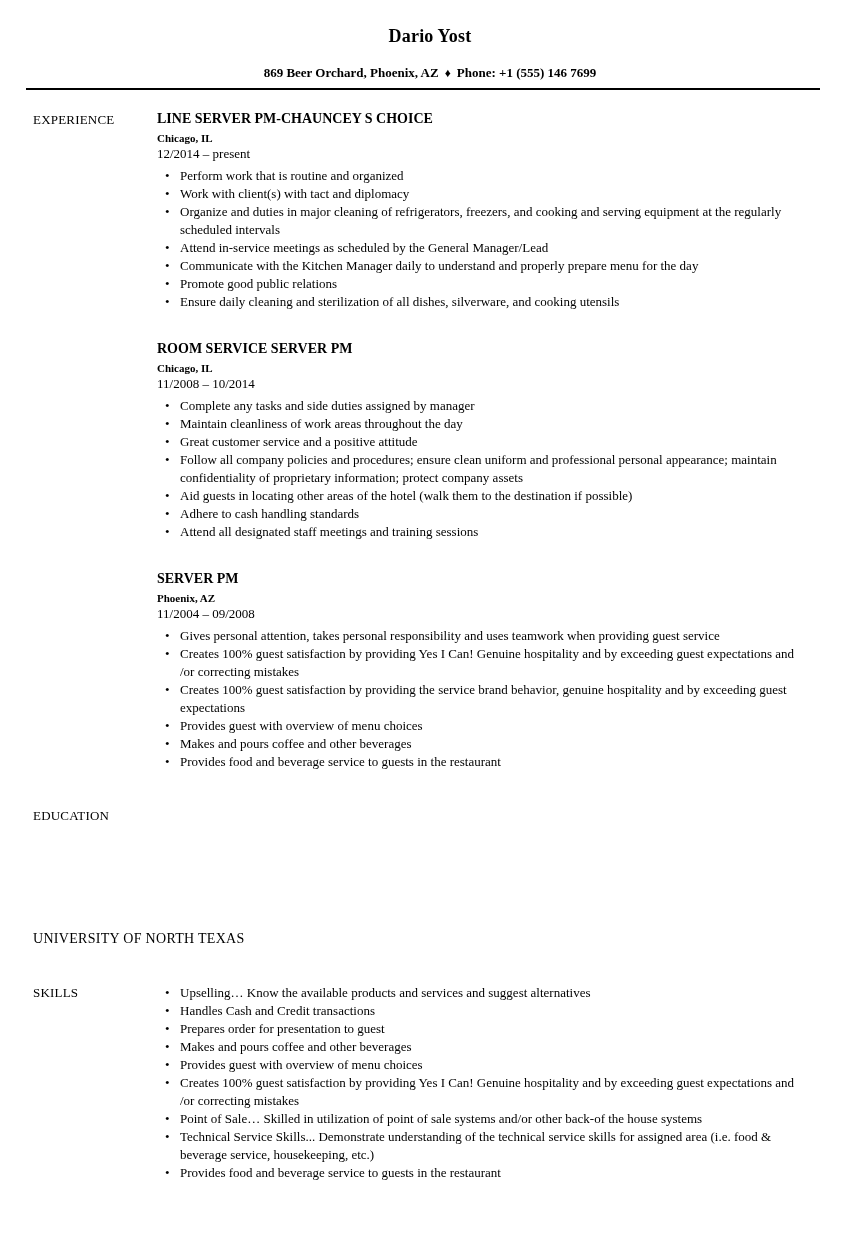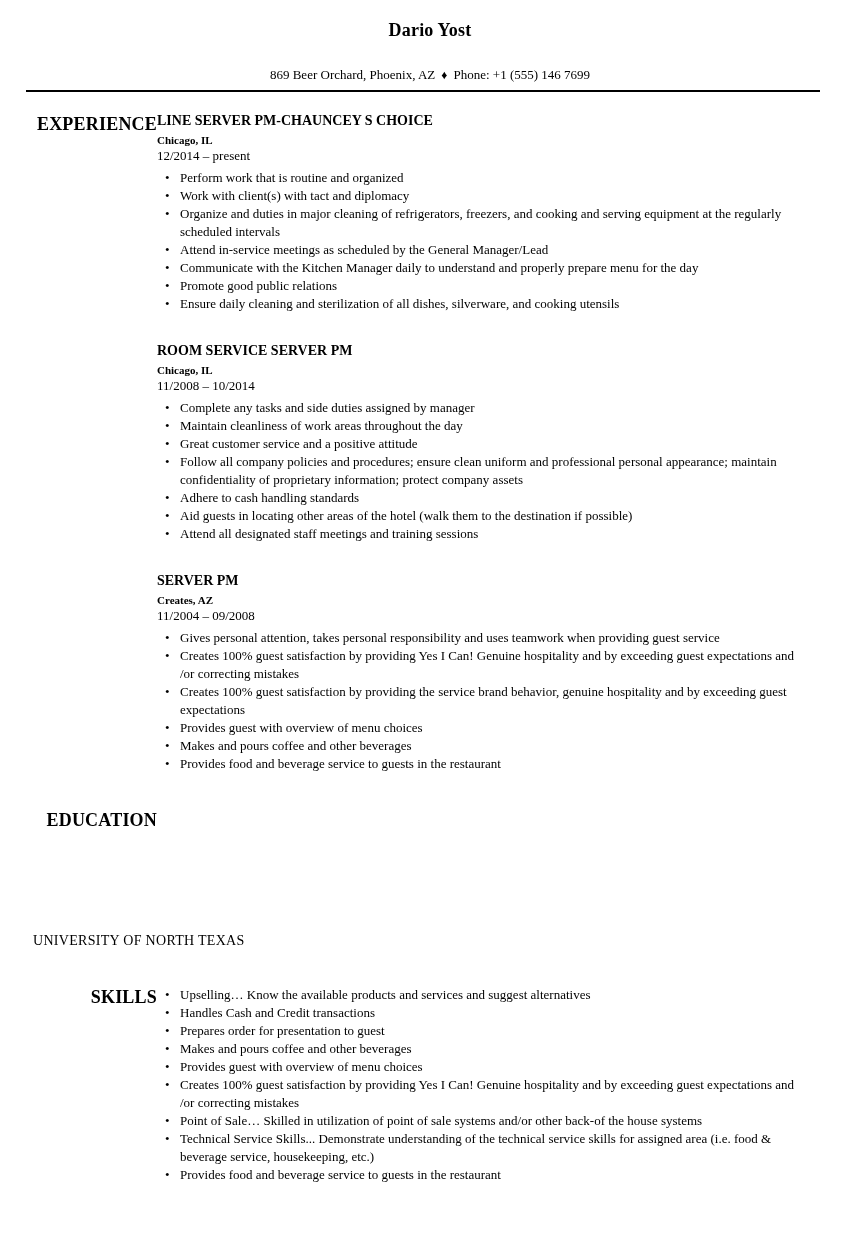--- a/index.html
+++ b/index.html
@@ -8,33 +8,33 @@
     width: 860px;
     height: 1240px;
     font-family: "Liberation Serif", "DejaVu Serif", serif;
     color: #000000;
     overflow: hidden;
   }
   .page {
     width: 860px;
     height: 1240px;
     background: #ffffff;
-    padding-top: 20px;
+    padding-top: 26px;
   }
   
   .header { text-align: center; }
   .person-name {
     font-size: 18px;
     font-weight: bold;
     letter-spacing: 0.2px;
   }
   .contact-line {
-    margin-top: 26px;
+    margin-top: 18px;
     font-size: 13px;
-    font-weight: normal;
+    font-weight: bold;
   }
   .contact-line .diamond {
     display: inline-block;
     padding: 0 6px;
     font-size: 12px;
     vertical-align: baseline;
   }
   .header-divider {
     border: none;
     border-top: 2.5px solid #000000;
@@ -42,25 +42,24 @@
   }
   
   .main { margin-top: 21px; }
   .row {
     display: flex;
     padding-left: 33px;
   }
   .row-label {
     width: 124px;
     flex: 0 0 124px;
-    font-size: 18px;
-    font-weight: bold;
+    font-size: 13px;
+    font-weight: normal;
     letter-spacing: 0.2px;
     padding-top: 1px;
-    text-align: right;
   }
   .row-content { width: 650px; }
   
   .job + .job { margin-top: 30px; }
   .job-title {
     font-size: 14px;
     font-weight: bold;
   }
   .job-location {
     font-size: 11px;
@@ -135,29 +134,29 @@
         <article class="job">
           <h3 class="job-title">ROOM SERVICE SERVER PM</h3>
           <div class="job-location">Chicago, IL</div>
           <div class="job-dates">11/2008 – 10/2014</div>
           <ul class="bullets">
 
           <li>Complete any tasks and side duties assigned by manager</li>
               <li>Maintain cleanliness of work areas throughout the day</li>
               <li>Great customer service and a positive attitude</li>
               <li>Follow all company policies and procedures; ensure clean uniform and professional personal appearance; maintain confidentiality of proprietary information; protect company assets</li>
+              <li>Aid guests in locating other areas of the hotel (walk them to the destination if possible)</li>
               <li>Adhere to cash handling standards</li>
-              <li>Aid guests in locating other areas of the hotel (walk them to the destination if possible)</li>
               <li>Attend all designated staff meetings and training sessions</li>
             </ul>
         </article>
 
         <article class="job">
           <h3 class="job-title">SERVER PM</h3>
-          <div class="job-location">Creates, AZ</div>
+          <div class="job-location">Phoenix, AZ</div>
           <div class="job-dates">11/2004 – 09/2008</div>
           <ul class="bullets">
 
           <li>Gives personal attention, takes personal responsibility and uses teamwork when providing guest service</li>
               <li>Creates 100% guest satisfaction by providing Yes I Can! Genuine hospitality and by exceeding guest expectations and /or correcting mistakes</li>
               <li>Creates 100% guest satisfaction by providing the service brand behavior, genuine hospitality and by exceeding guest expectations</li>
               <li>Provides guest with overview of menu choices</li>
               <li>Makes and pours coffee and other beverages</li>
               <li>Provides food and beverage service to guests in the restaurant</li>
             </ul>

